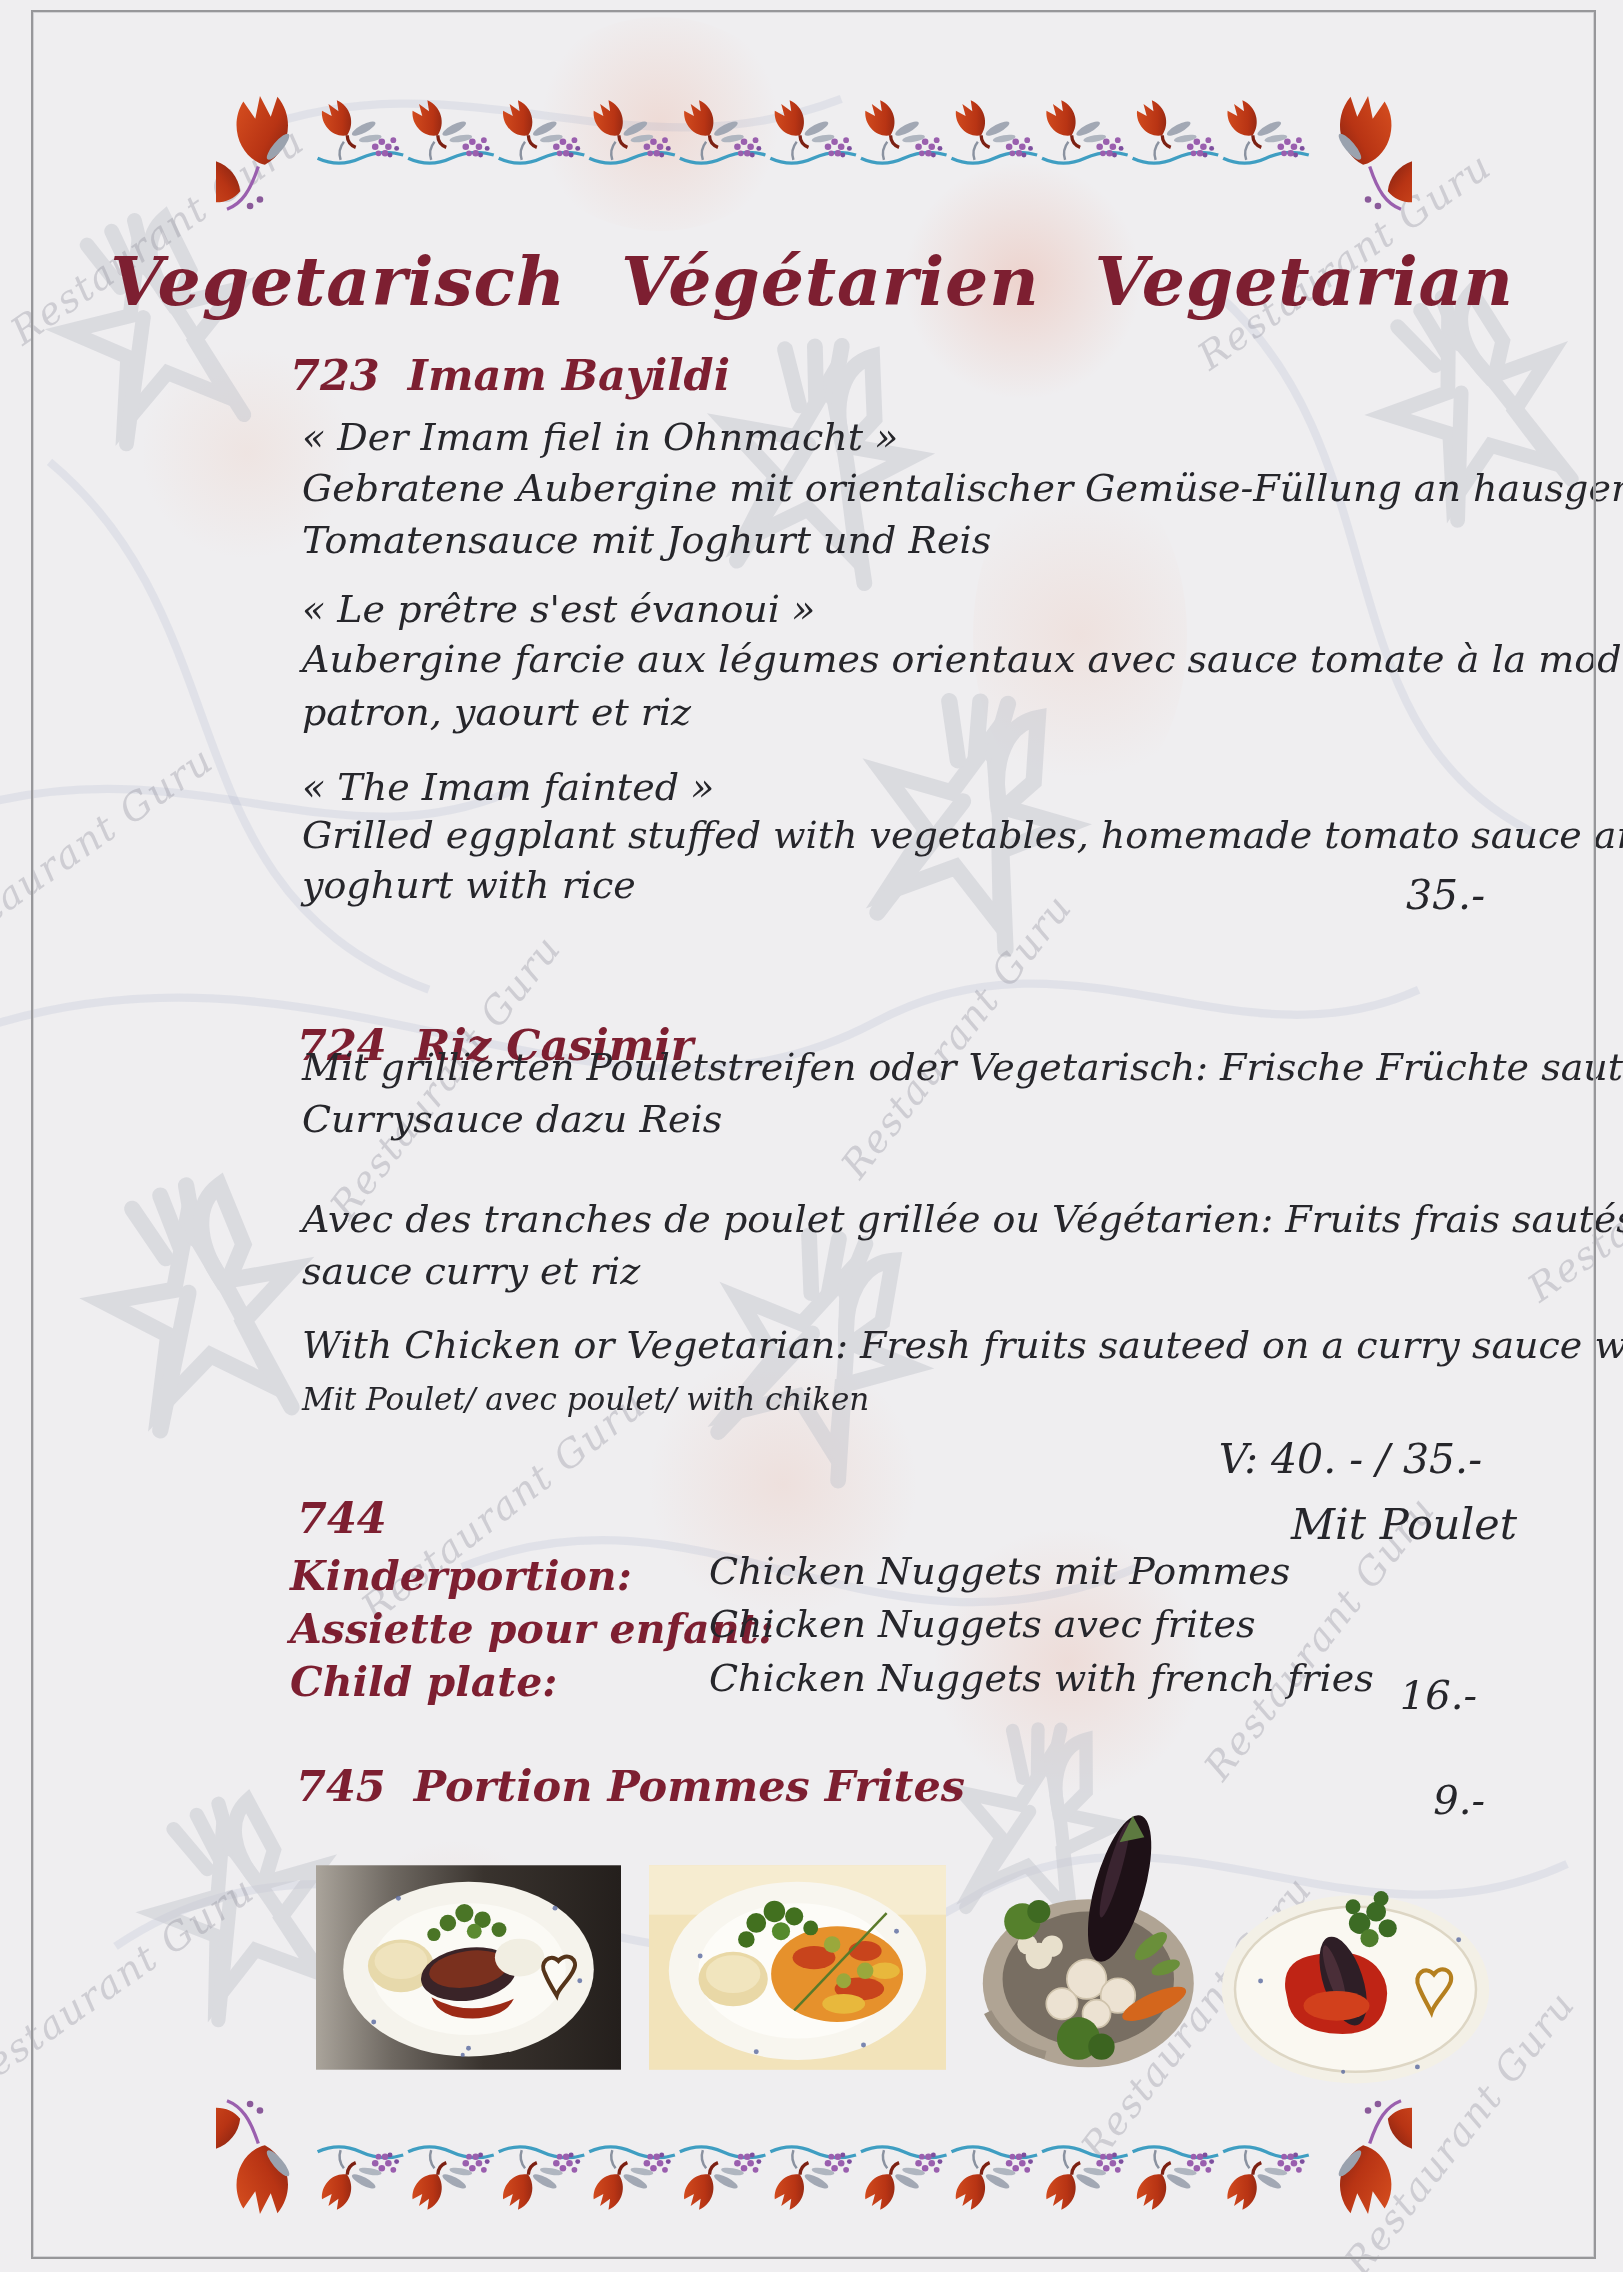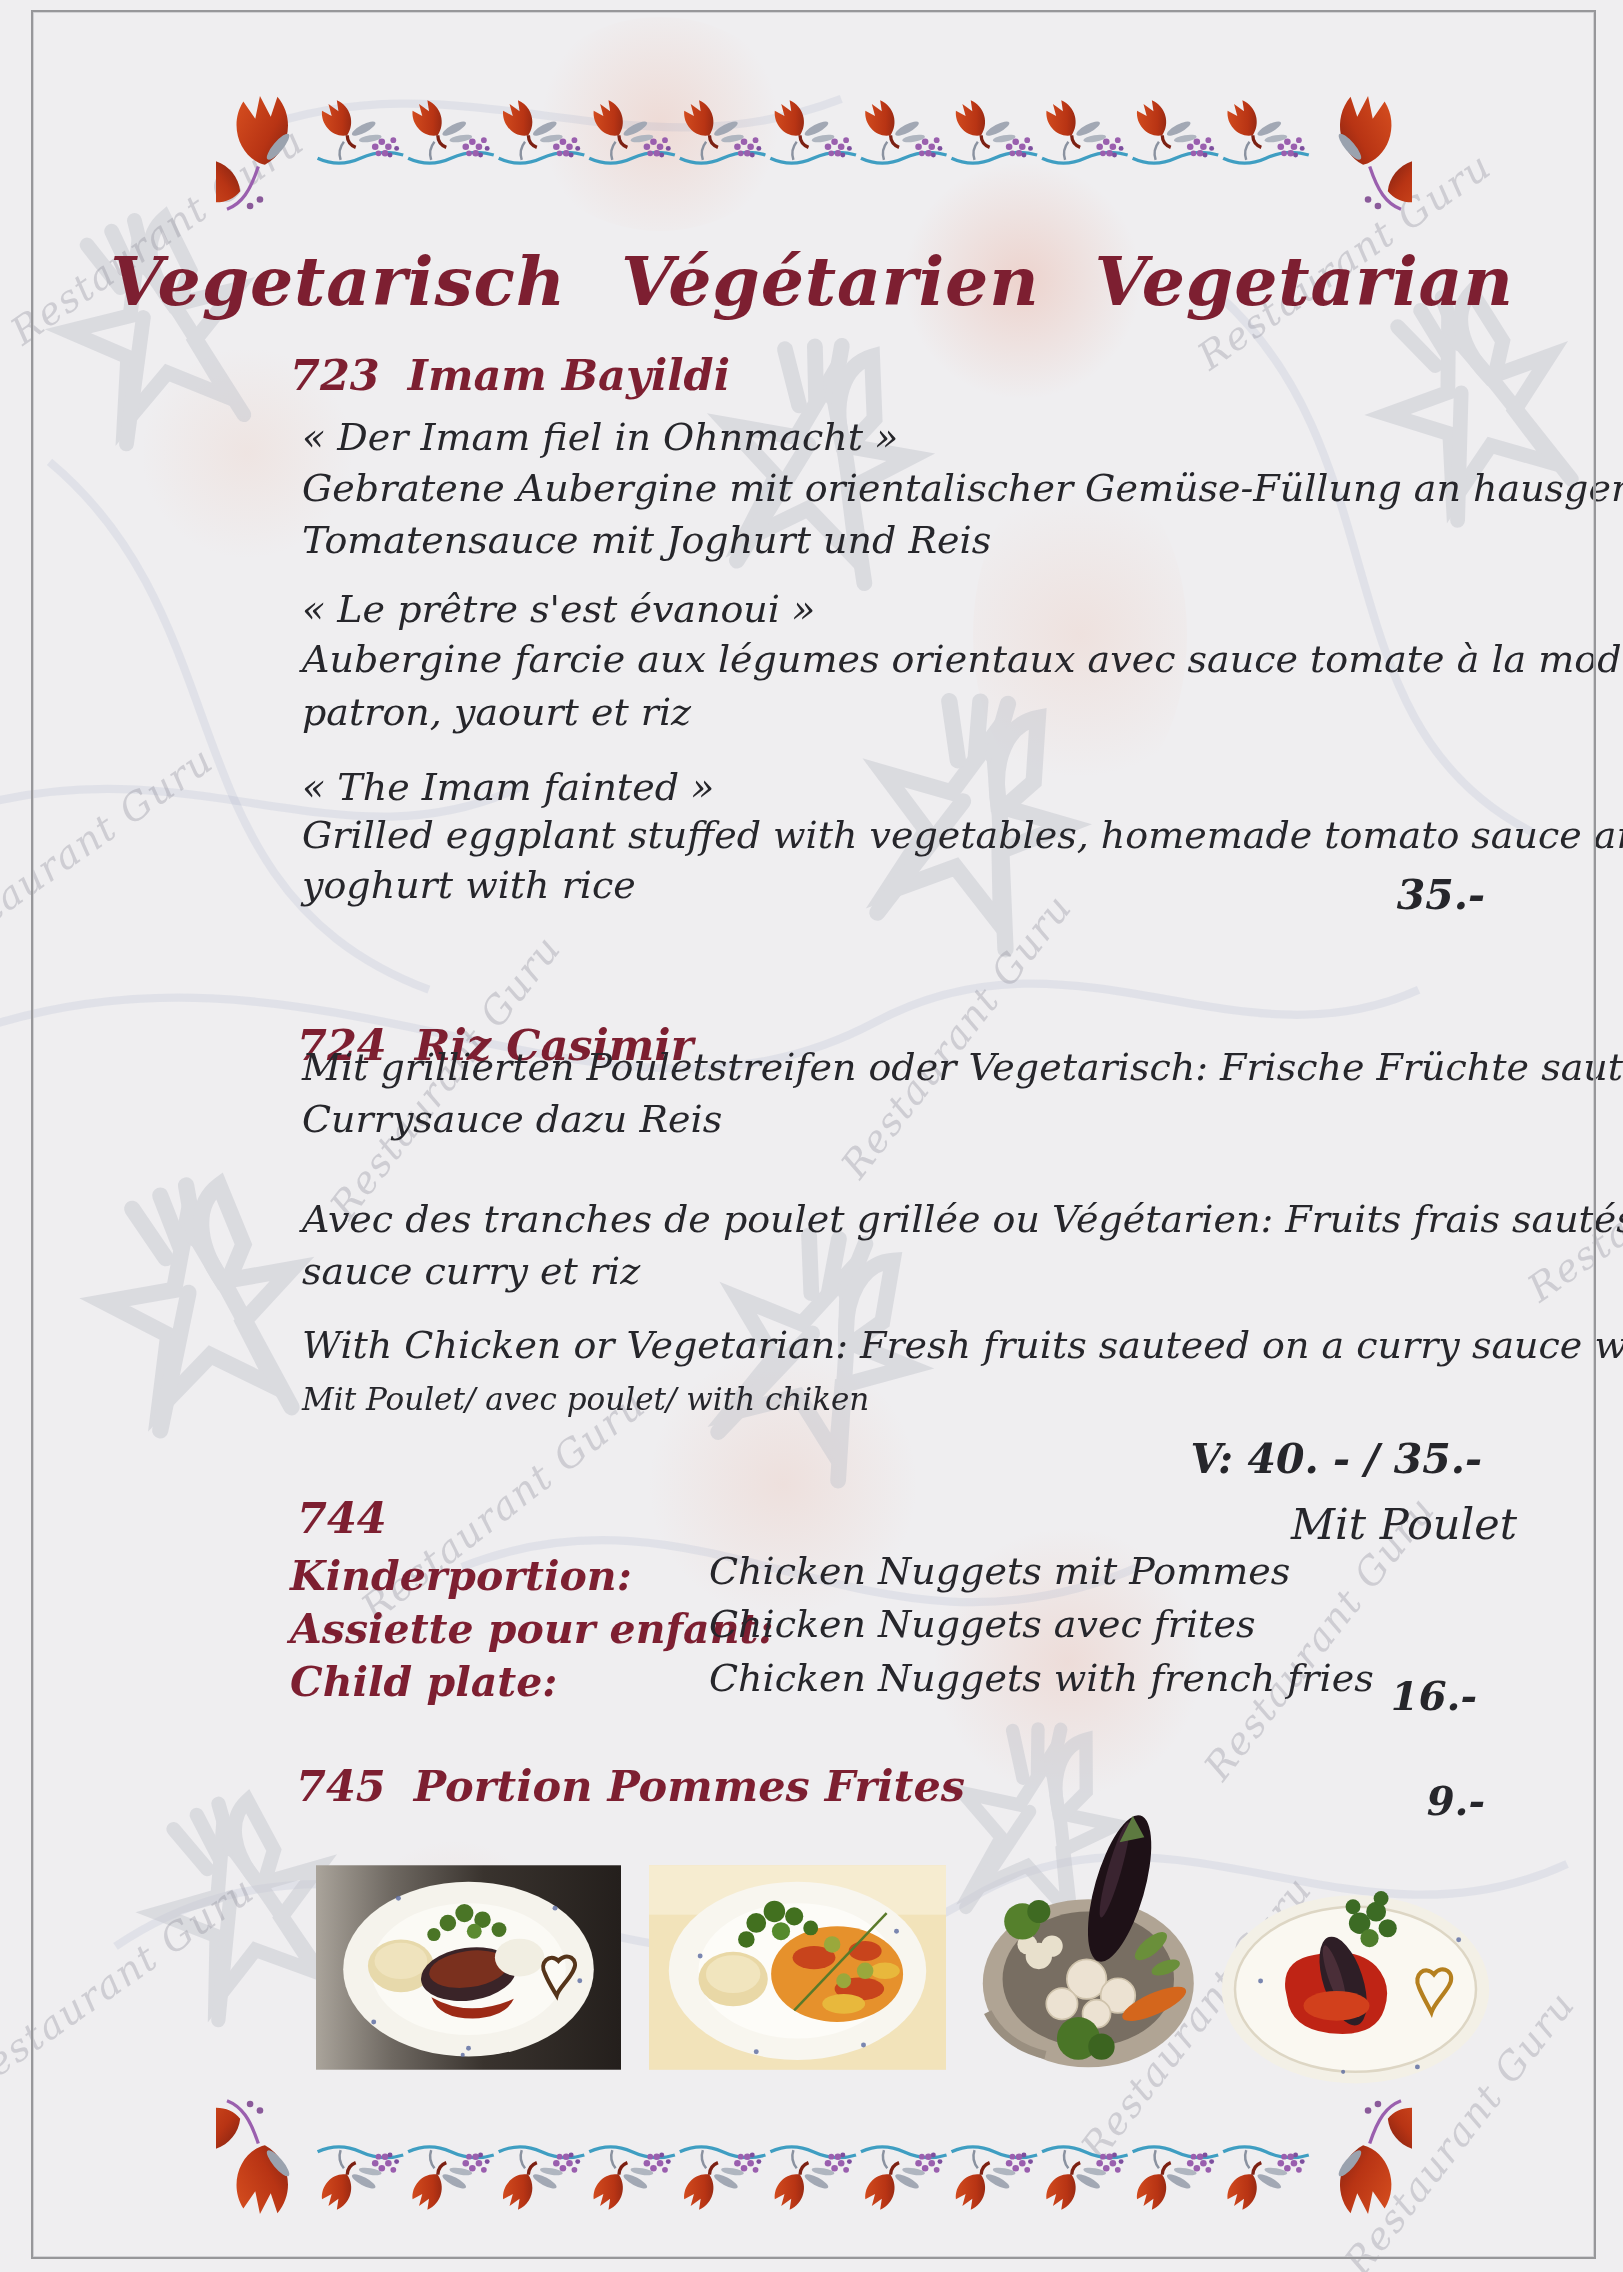--- a/index.html
+++ b/index.html
@@ -9,21 +9,21 @@
   .blob{position:absolute;border-radius:50%;pointer-events:none;}
   .bgsvg{position:absolute;left:0;top:0;z-index:1;}
   .wm{position:absolute;color:rgba(138,138,148,.32);font-size:38px;font-style:italic;white-space:nowrap;z-index:2;letter-spacing:1.6px;}
   .wmlogo{position:absolute;opacity:.5;z-index:1;}
   .line{position:absolute;white-space:nowrap;font-style:italic;z-index:10;}
   .body-text{font-size:38px;color:#26262b;margin-left:12px;}
   .maroon{color:#7d1f31;}
   .title{left:0;top:241px;width:1624px;text-align:center;font-size:68px;font-weight:bold;word-spacing:.45em;letter-spacing:0.8px;color:#7d1f31;}
   .h-item{font-size:43px;font-weight:bold;}
   .h-item .num{margin-right:28px;}
-  .price{font-size:41px;color:#26262b;text-align:right;font-weight:bold;}
+  .price{font-size:41px;color:#26262b;text-align:right;}
   .small-note{font-size:31px;}
   .row-label{font-size:41px;font-weight:bold;}
   .photo{position:absolute;z-index:12;}
   .border-orn{position:absolute;z-index:5;}
   .flipY{transform:scaleY(-1);}
 </style>
 </head>
 <body>
 
 <div class="page">

